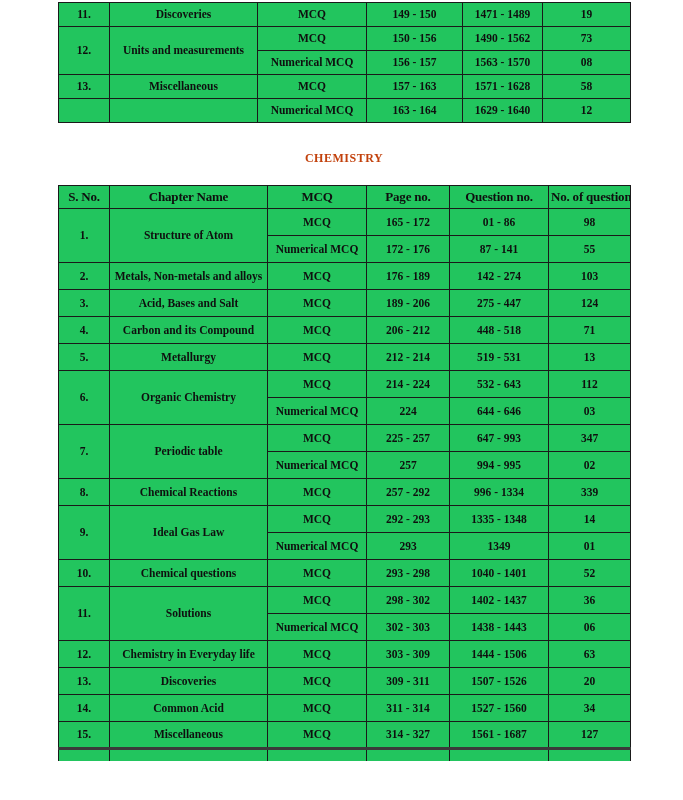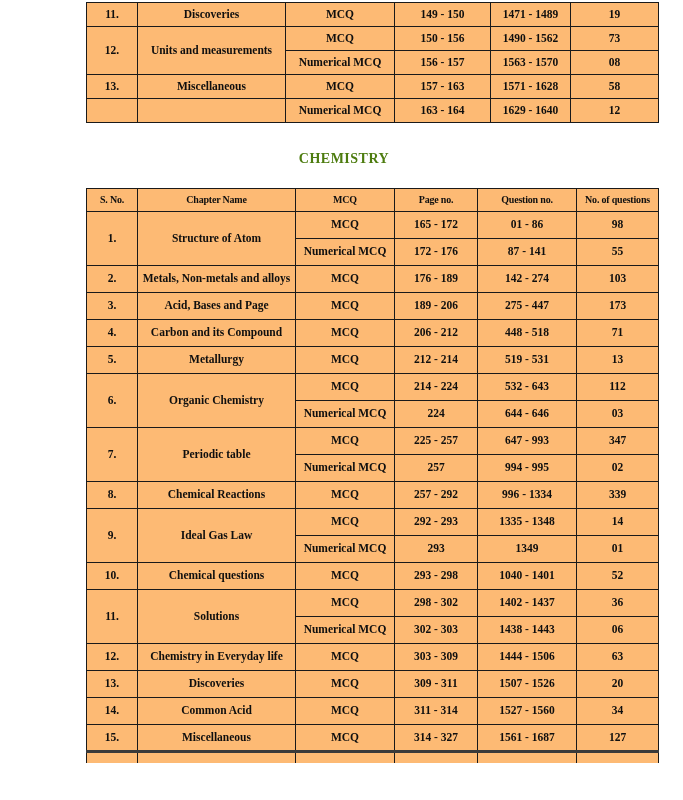--- a/index.html
+++ b/index.html
@@ -14,56 +14,56 @@
   }
   .doc-page {
     position: relative;
     width: 683px;
     height: 800px;
     background: #ffffff;
   }
   table.toc {
     border-collapse: collapse;
     table-layout: fixed;
-    margin-left: 86px;
+    margin-left: 58px;
     width: 572px;
-    background: #fdba74;
+    background: #22c55e;
   }
   table.toc td, table.toc th {
     border: 1.5px solid #1a1a1a;
     text-align: center;
     vertical-align: middle;
     font-weight: 700;
     color: #0f0f0f;
     padding: 0 2px;
     line-height: 1.15;
     overflow: hidden;
   }
   table.toc th {
-    font-size: 10px;
+    font-size: 13px;
     white-space: nowrap;
     letter-spacing: -0.2px;
     height: 23px;
   }
   table.toc td { font-size: 11.5px; }
 
   .t-top { margin-top: 2px; }
   .t-top td { height: 24px; }
 
   .t-chem td { height: 27px; }
 
   .section-heading {
     width: 572px;
     margin: 28px 0 0 58px;
     text-align: center;
-    font-size: 14px;
+    font-size: 12px;
     font-weight: 700;
     letter-spacing: 0.5px;
     line-height: 1.2;
-    color: #4d7c0f;
+    color: #c2410c;
     font-family: "Liberation Serif", "DejaVu Serif", serif;
   }
   .t-chem { margin-top: 20px; }
 
   
   .t-chem tr.partial-row td {
     height: 12px;
     border-top: 3.5px solid #3a3a3a;
     border-bottom: none;
   }
@@ -163,25 +163,25 @@
         <tr>
           <td>2.</td>
           <td>Metals, Non-metals and alloys</td>
           <td>MCQ</td>
           <td>176 - 189</td>
           <td>142 - 274</td>
           <td>103</td>
         </tr>
         <tr>
           <td>3.</td>
-          <td>Acid, Bases and Page</td>
+          <td>Acid, Bases and Salt</td>
           <td>MCQ</td>
           <td>189 - 206</td>
           <td>275 - 447</td>
-          <td>173</td>
+          <td>124</td>
         </tr>
         <tr>
           <td>4.</td>
           <td>Carbon and its Compound</td>
           <td>MCQ</td>
           <td>206 - 212</td>
           <td>448 - 518</td>
           <td>71</td>
         </tr>
         <tr>

